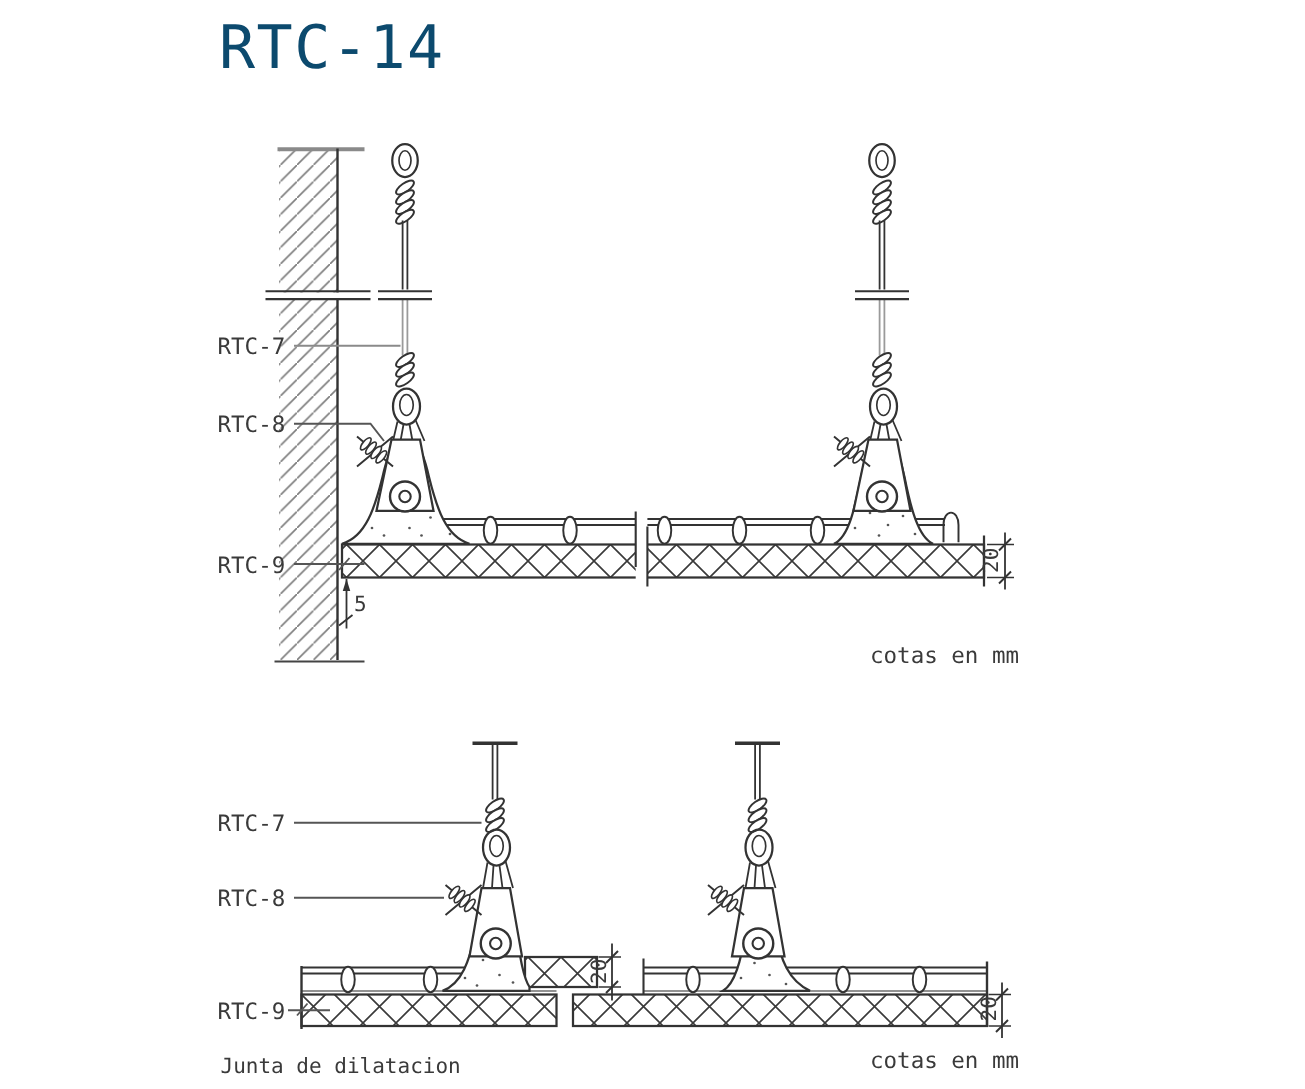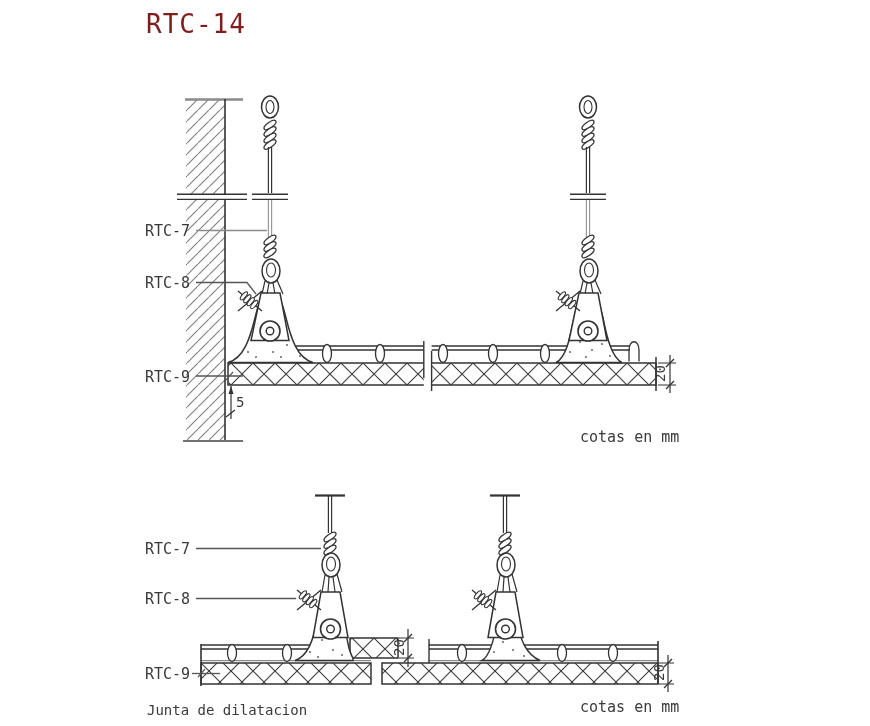--- a/index.html
+++ b/index.html
@@ -1,18 +1,18 @@
 <!DOCTYPE html>
 <html><head>
 <meta charset="utf-8">
 <style>
   html,body{margin:0;padding:0;background:#ffffff;}
   #canvas{position:relative;width:870px;height:726px;background:#ffffff;overflow:hidden;
           font-family:"DejaVu Sans Mono", monospace;}
-  .title-code{position:absolute;left:146px;top:9px;font-size:26px;color:#7f1d1d;letter-spacing:1px;}
+  .title-code{position:absolute;left:146px;top:9px;font-size:40px;color:#0c4a6e;letter-spacing:1px;}
   .title-sub{position:absolute;left:287px;color:#5f5f5f;font-size:15px;letter-spacing:0.4px;}
   .t1{top:21px;} .t2{top:43px;}
   svg{position:absolute;}
   #svg-top{left:140px;top:85px;}
   #svg-bottom{left:140px;top:480px;}
   svg text{font-family:"DejaVu Sans Mono", monospace;fill:#3a3a3a;}
   .lbl{font-size:15px;}
   .dim{font-size:14px;}
   .note{font-size:15px;}
   .cap{font-size:14px;}

